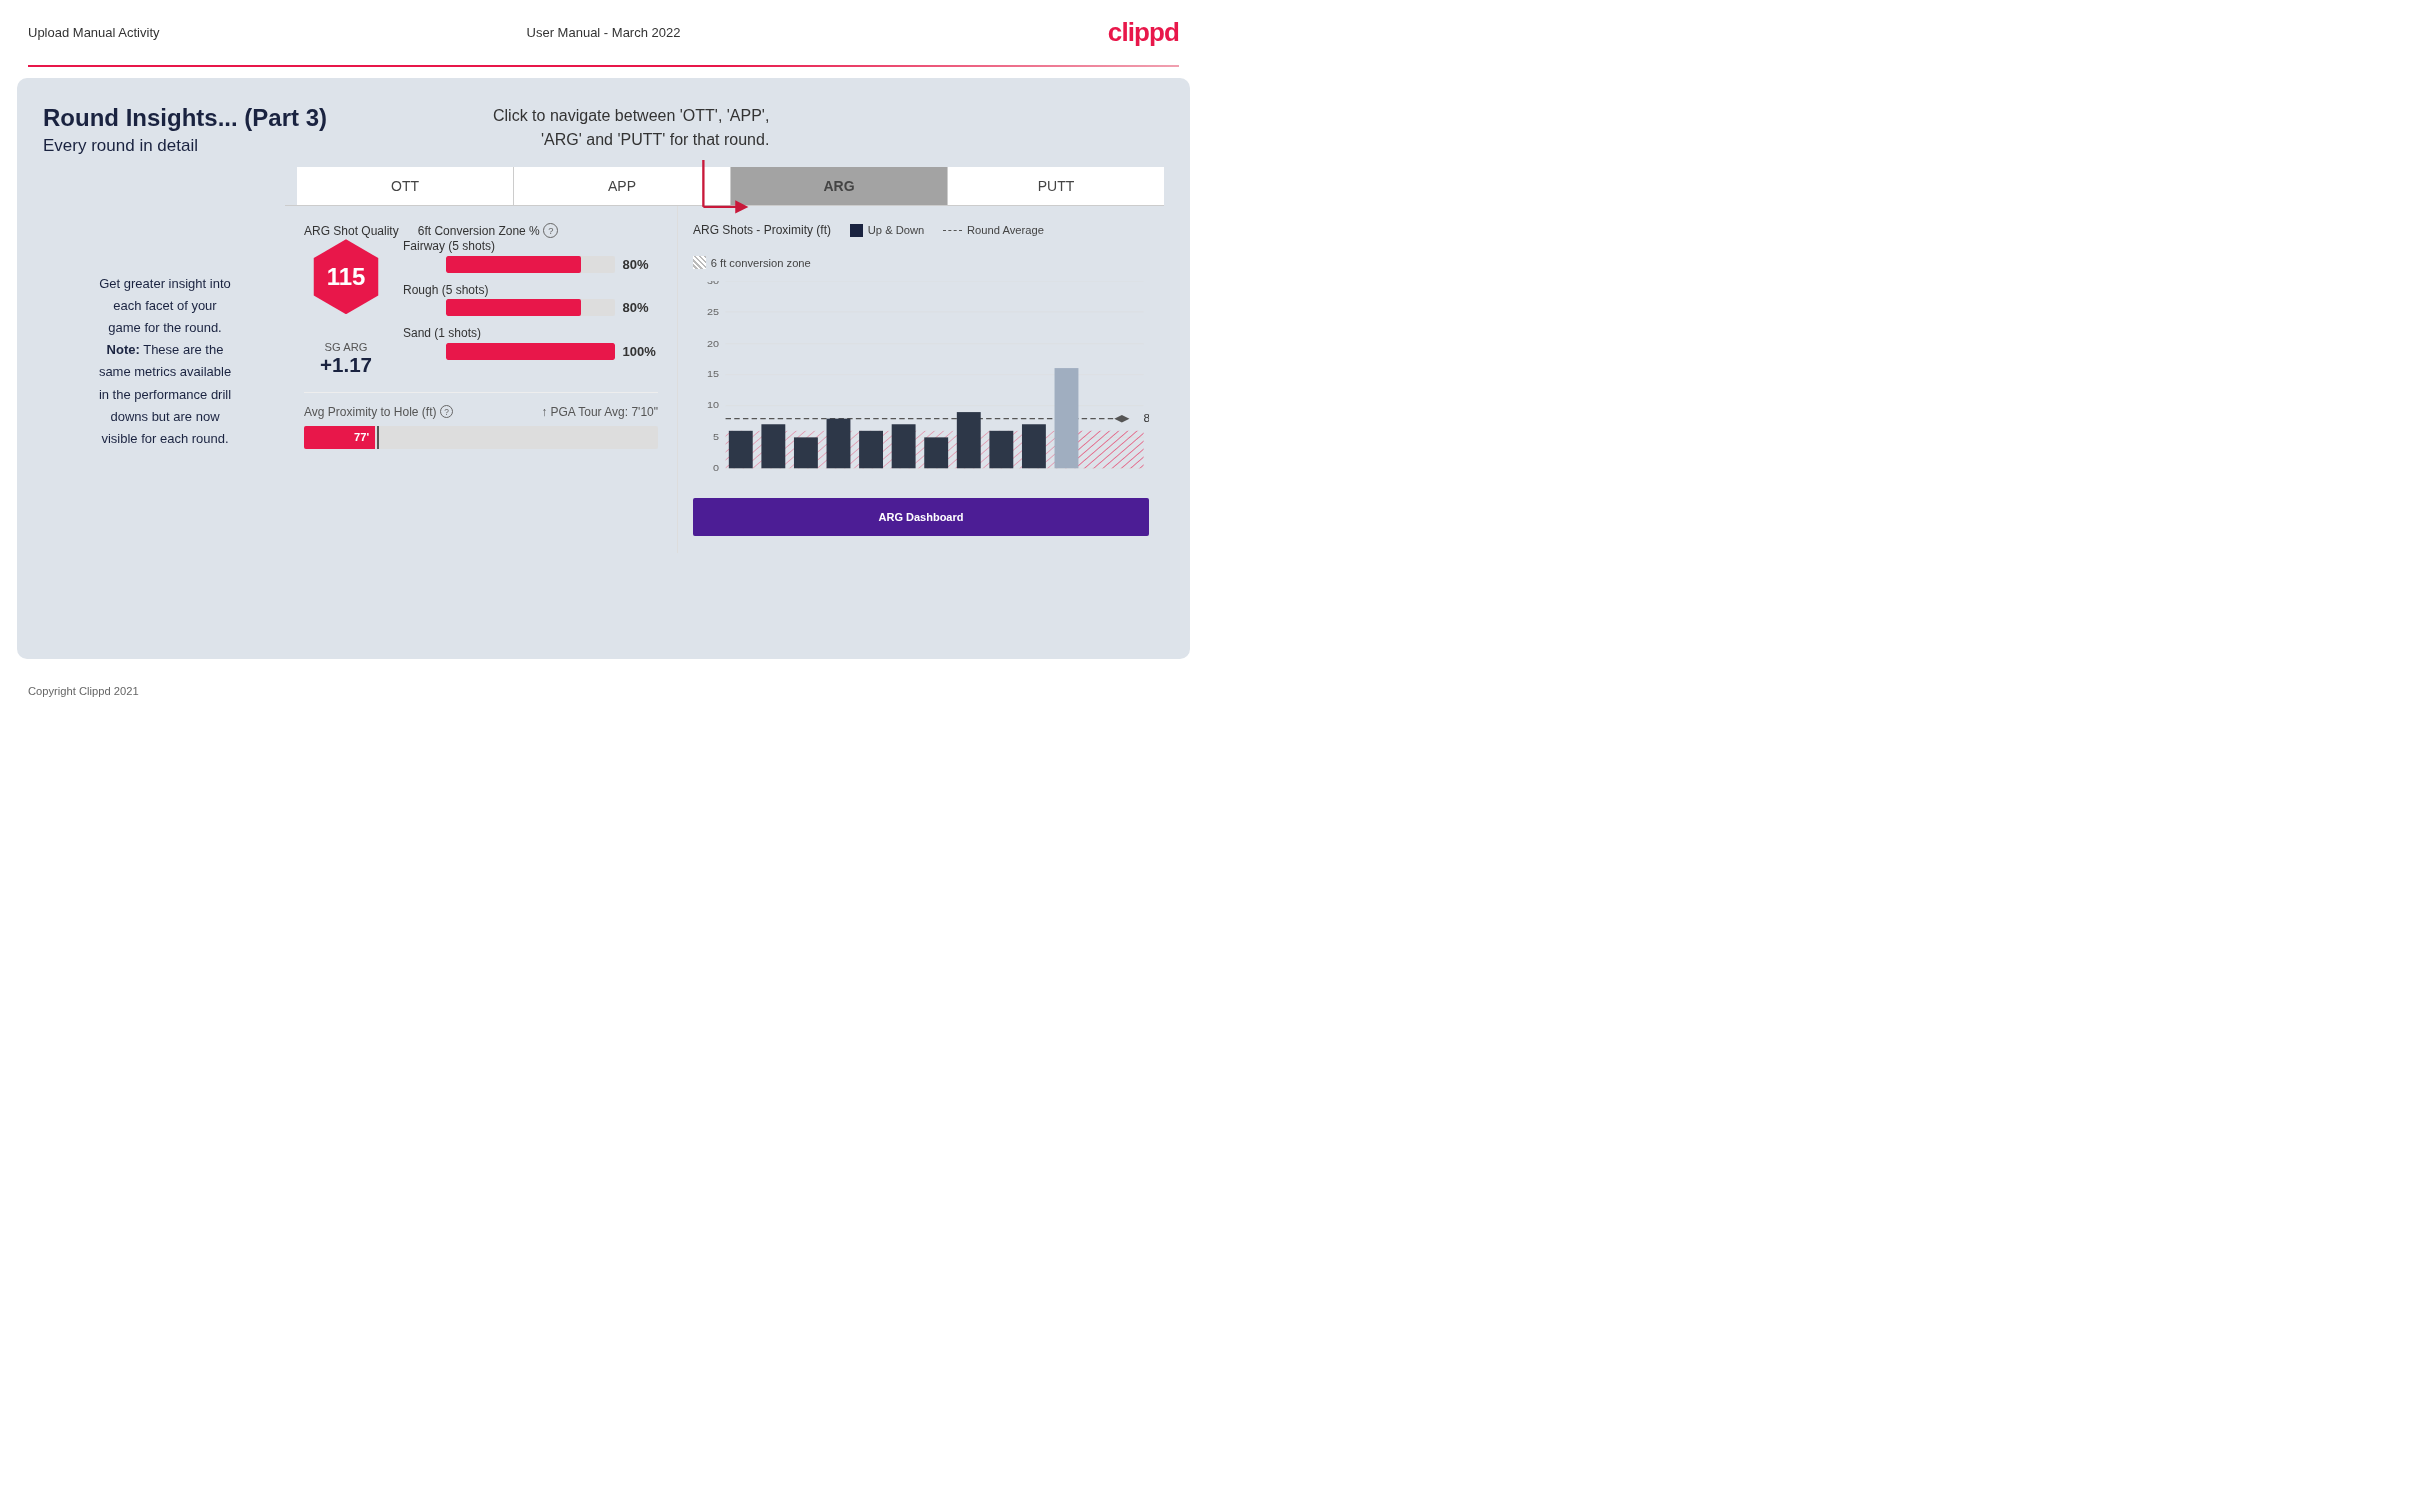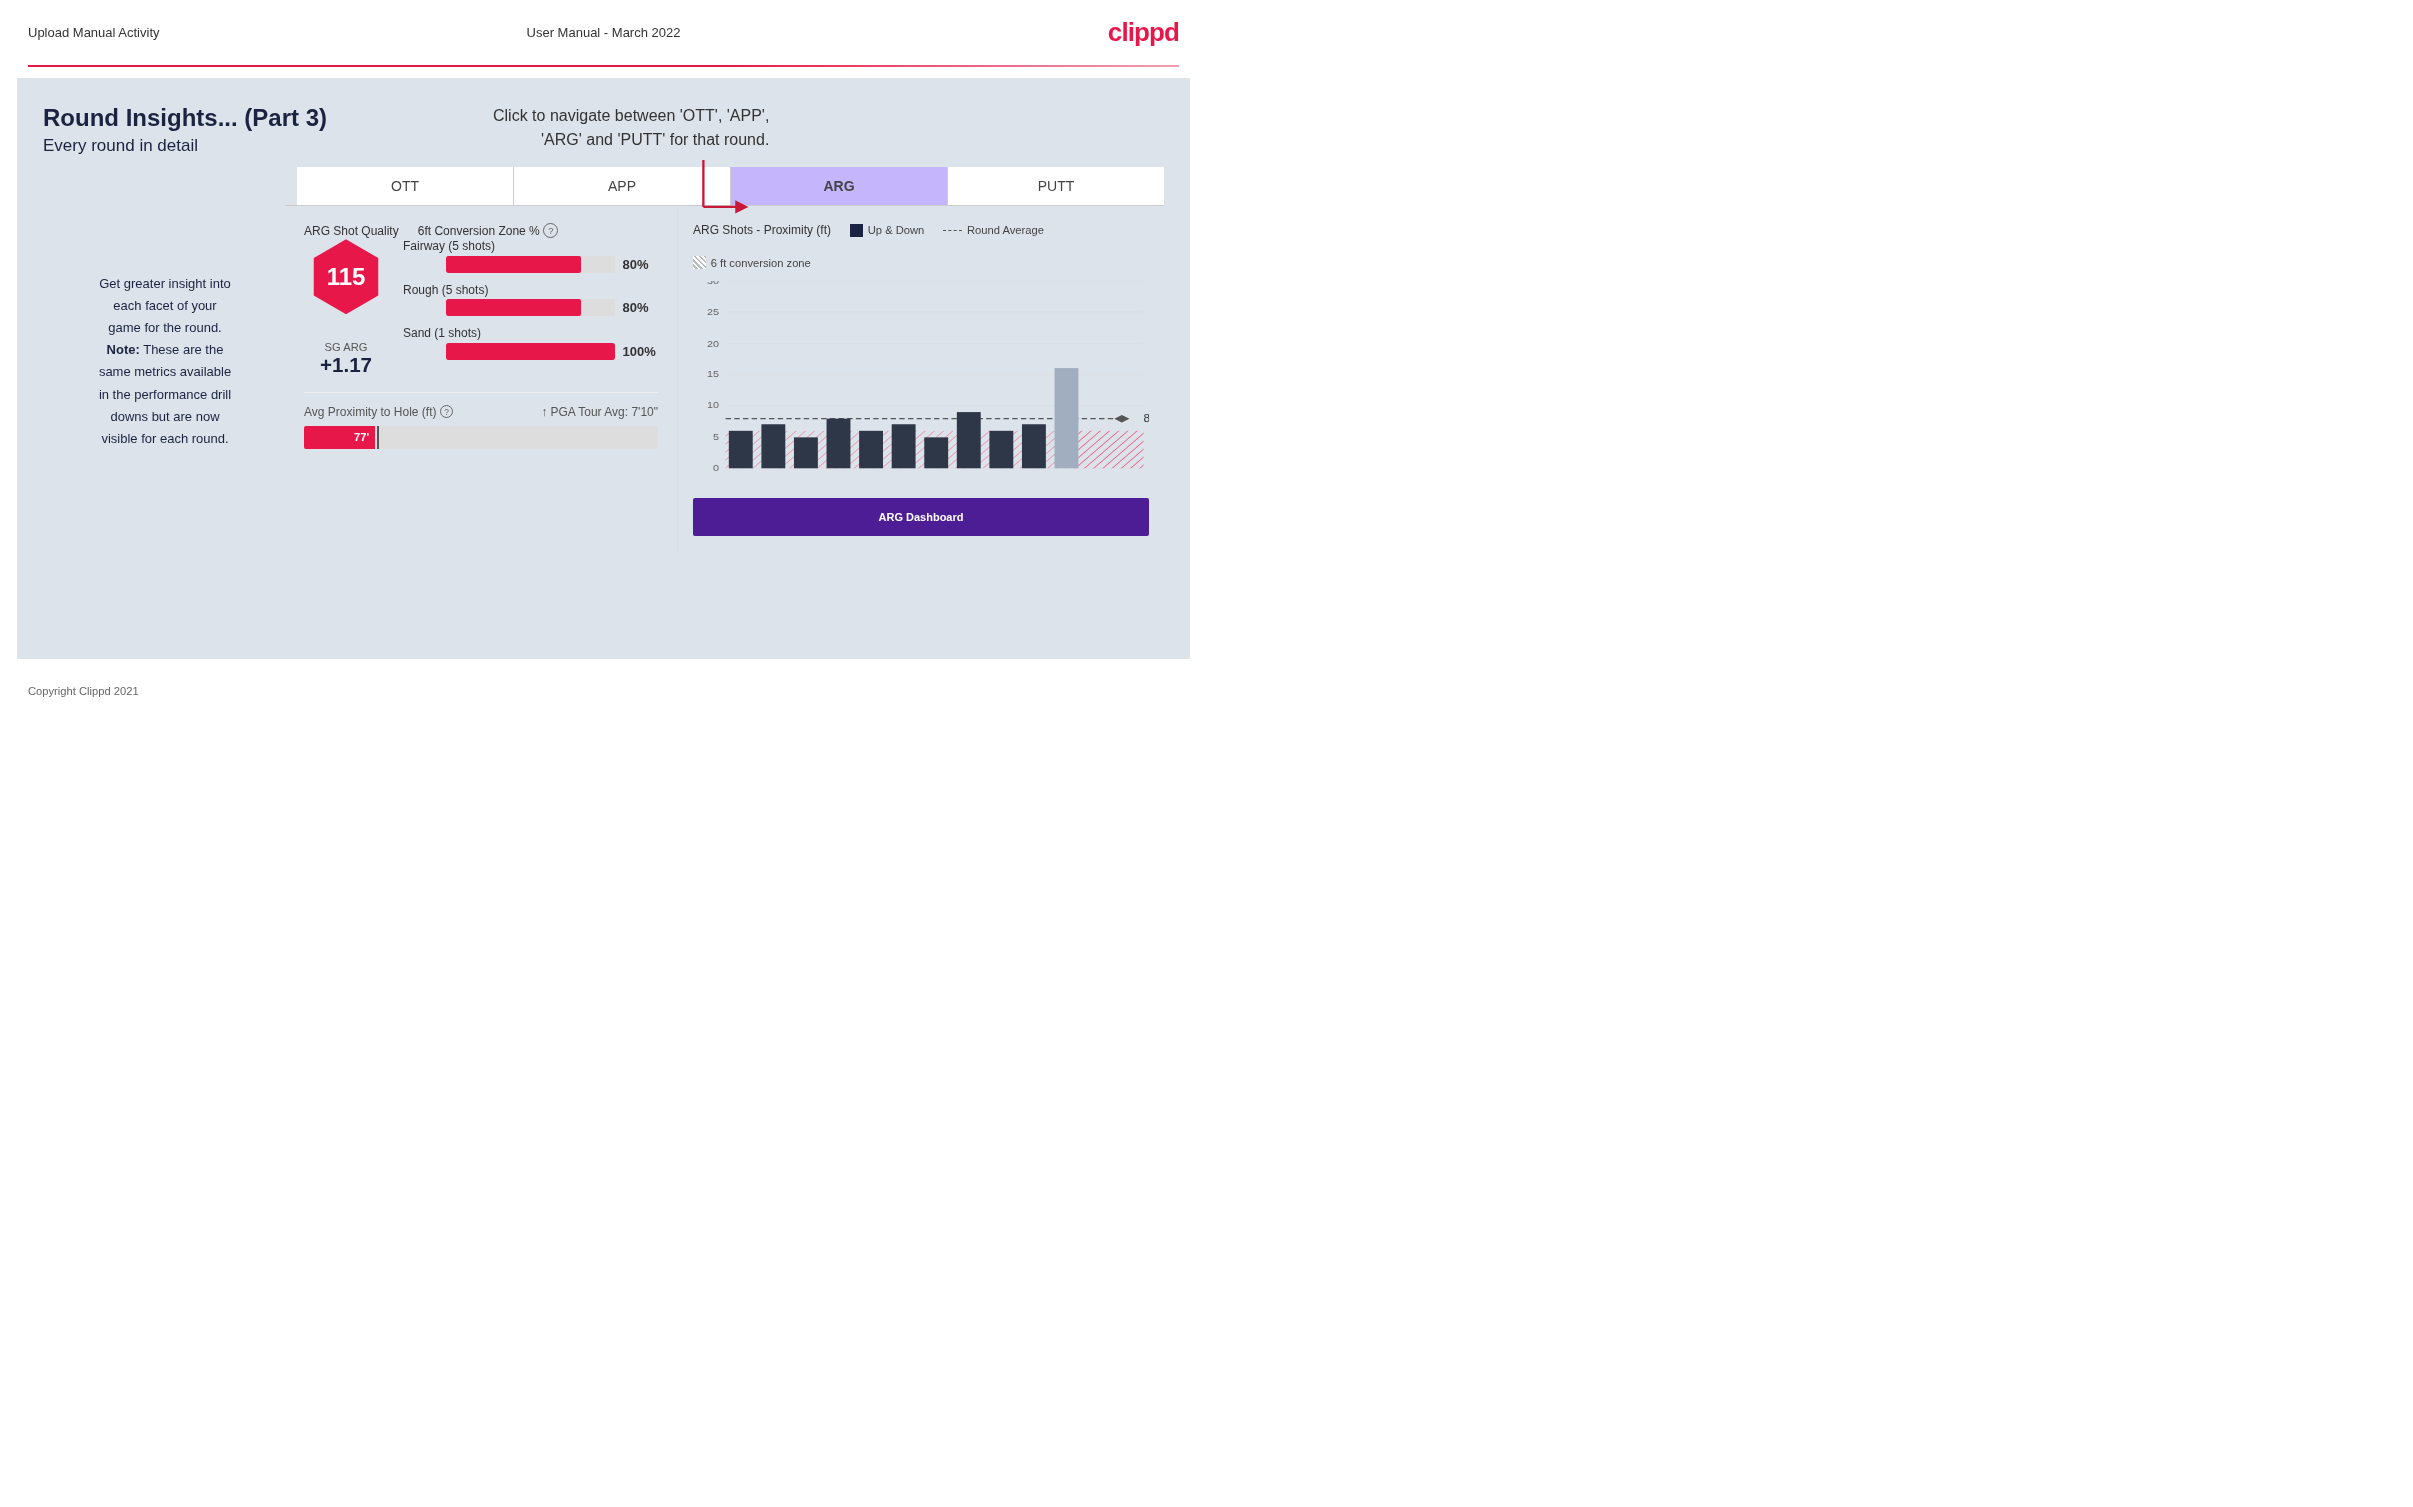--- a/index.html
+++ b/index.html
@@ -18,21 +18,21 @@
     .header-right { margin-left: auto; }
     .logo { font-size: 26px; font-weight: 700; color: #e8174a; letter-spacing: -0.9px; }
 
     .divider { height: 1.9px; background: linear-gradient(to right, #e8174a 60%, #f0a0b0 100%); margin: 0 28px; }
 
     
     .main-content {
       background: #dde3ea;
       margin: 11.2px 17px;
       padding: 26px 26px 26px 26px;
-      border-radius: 1px;
+      border-radius: 10px;
       min-height: 581px;
     }
 
     .page-title { font-size: 24px; font-weight: 700; color: #1a2340; margin-bottom: 3.7px; }
     .page-subtitle { font-size: 17px; color: #1a2340; margin-bottom: 0; }
 
     
     .tabs {
       display: flex;
       border-bottom: 0.9px solid #ccc;
@@ -43,21 +43,21 @@
       text-align: center;
       padding: 11.2px 0;
       font-size: 14px;
       color: #444;
       cursor: pointer;
       border-right: 0.9px solid #ccc;
       background: #fff;
     }
     .tab:last-child { border-right: none; }
     .tab.active {
-      background: #c4b5fd;
+      background: #a3a3a3;
       font-weight: 600;
     }
 
     
     .card-body {
       display: flex;
     }
 
     
     .left-panel {

